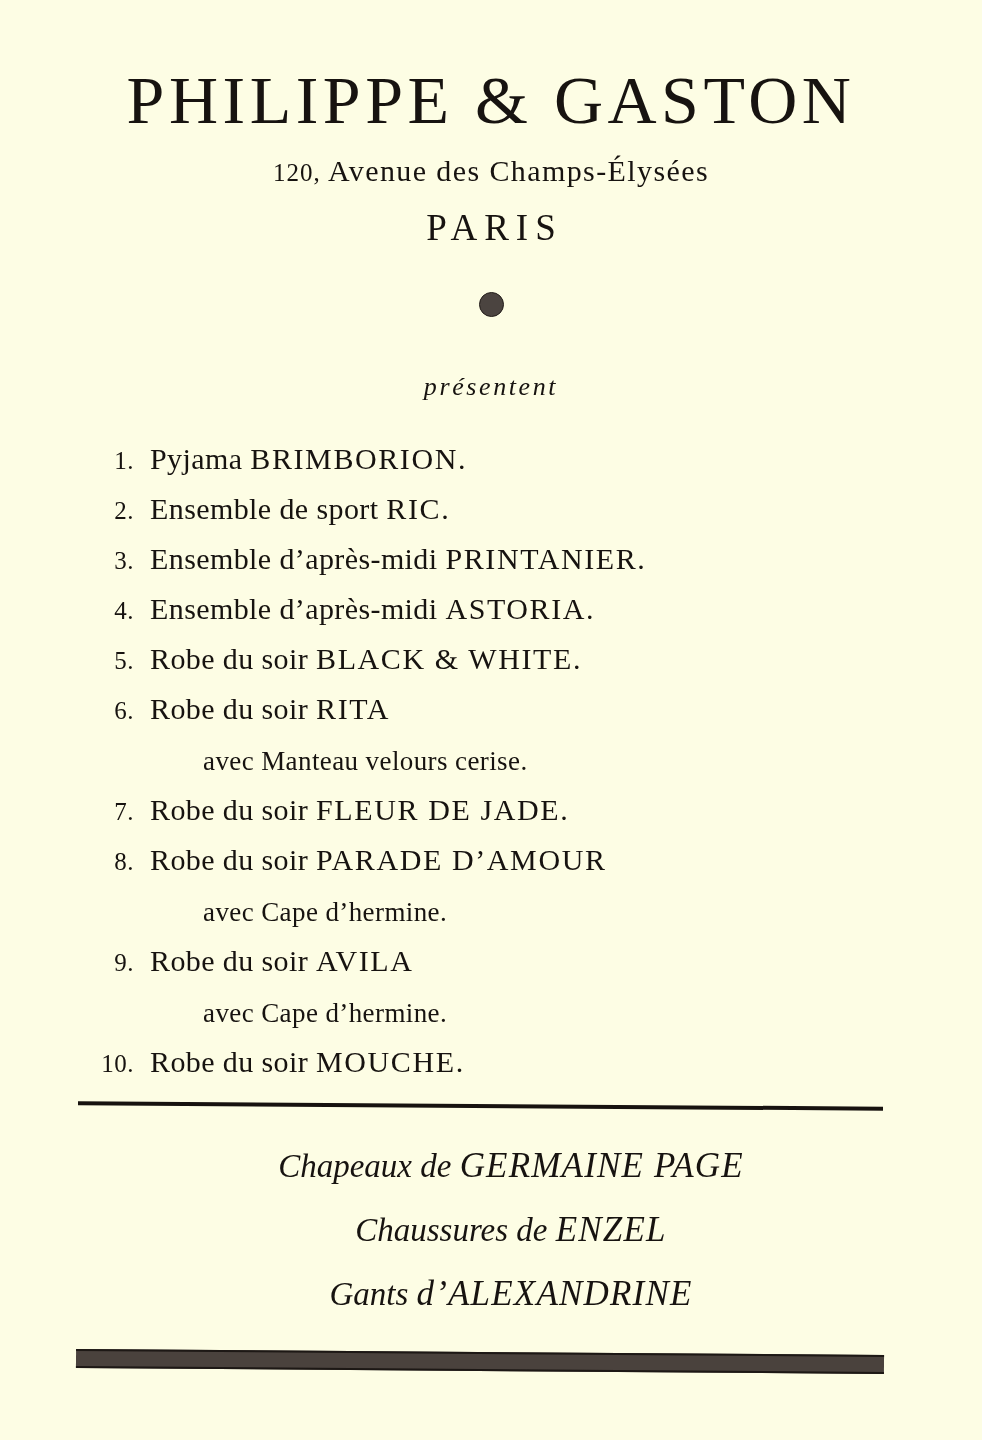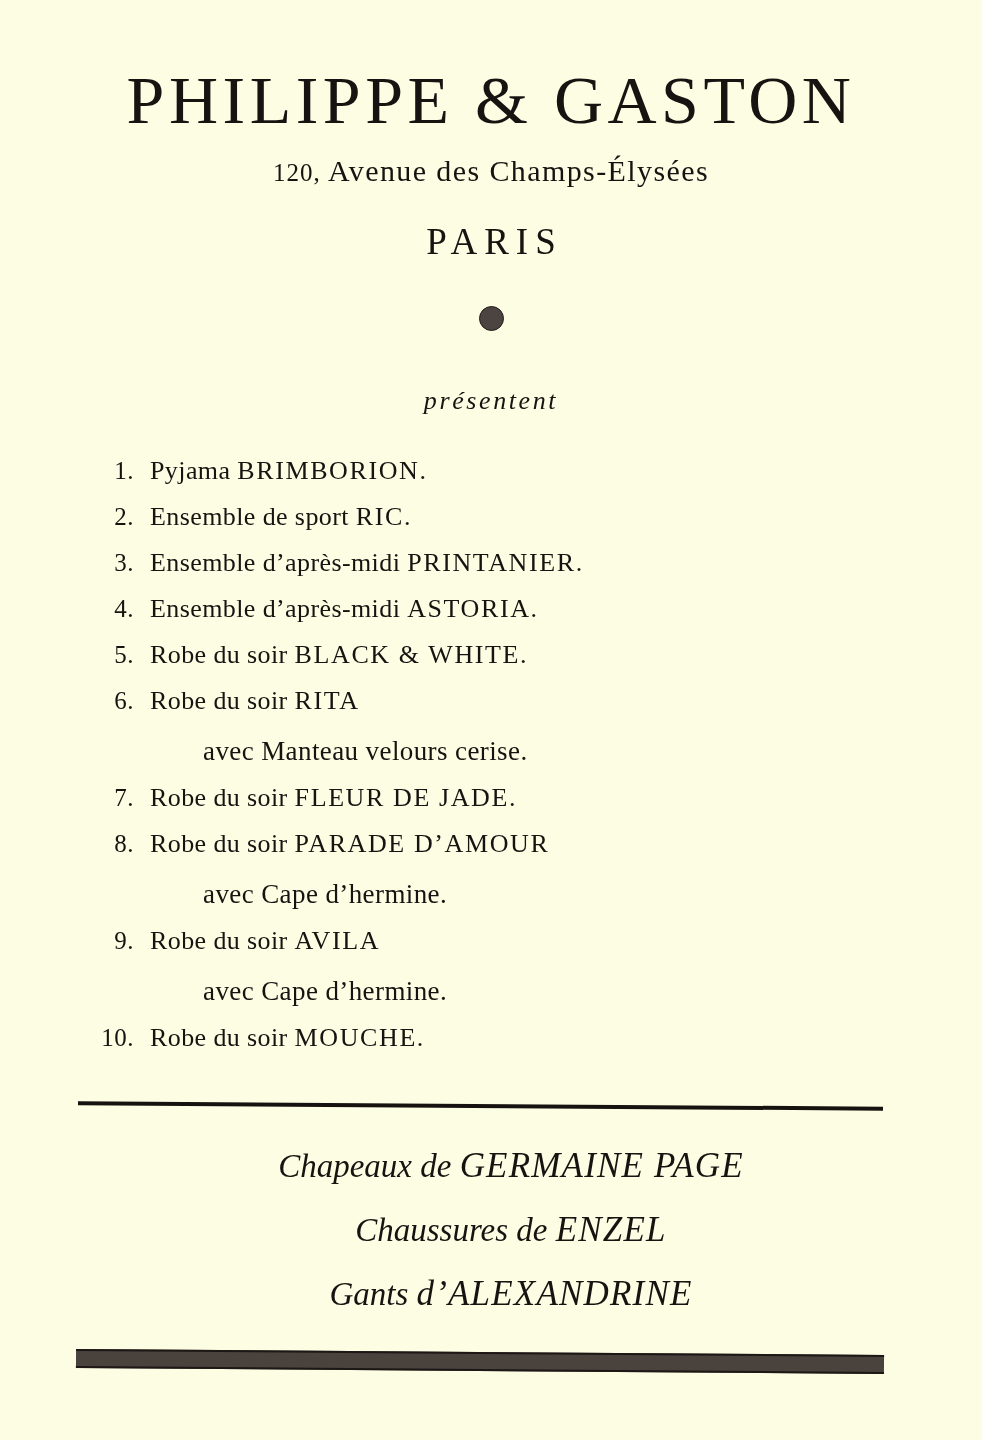--- a/index.html
+++ b/index.html
@@ -41,21 +41,21 @@
     font-size: 30px;
     letter-spacing: 1.4px;
     line-height: 1;
     color: #171310;
   }
   .address .streetno {
     font-size: 25px;
     letter-spacing: 1px;
   }
   .city {
-    margin-top: 37px;
+    margin-top: 23px;
     font-size: 37px;
     letter-spacing: 7px;
     line-height: 1;
     padding-left: 7px;
     color: #171310;
   }
 
   
   .ornament-wrap {
     text-align: center;
@@ -98,21 +98,21 @@
   .entry-num {
     width: 134px;
     text-align: right;
     padding-right: 16px;
     flex: 0 0 auto;
     font-size: 25px;
     letter-spacing: 0.5px;
     color: #171310;
   }
   .entry-text {
-    font-size: 26px;
+    font-size: 30px;
     letter-spacing: 0.4px;
     color: #171310;
     white-space: nowrap;
   }
   .entry-text .model {
     letter-spacing: 1.6px;
   }
   .entry-sub {
     margin-left: 203px;
     margin-top: 20px;

